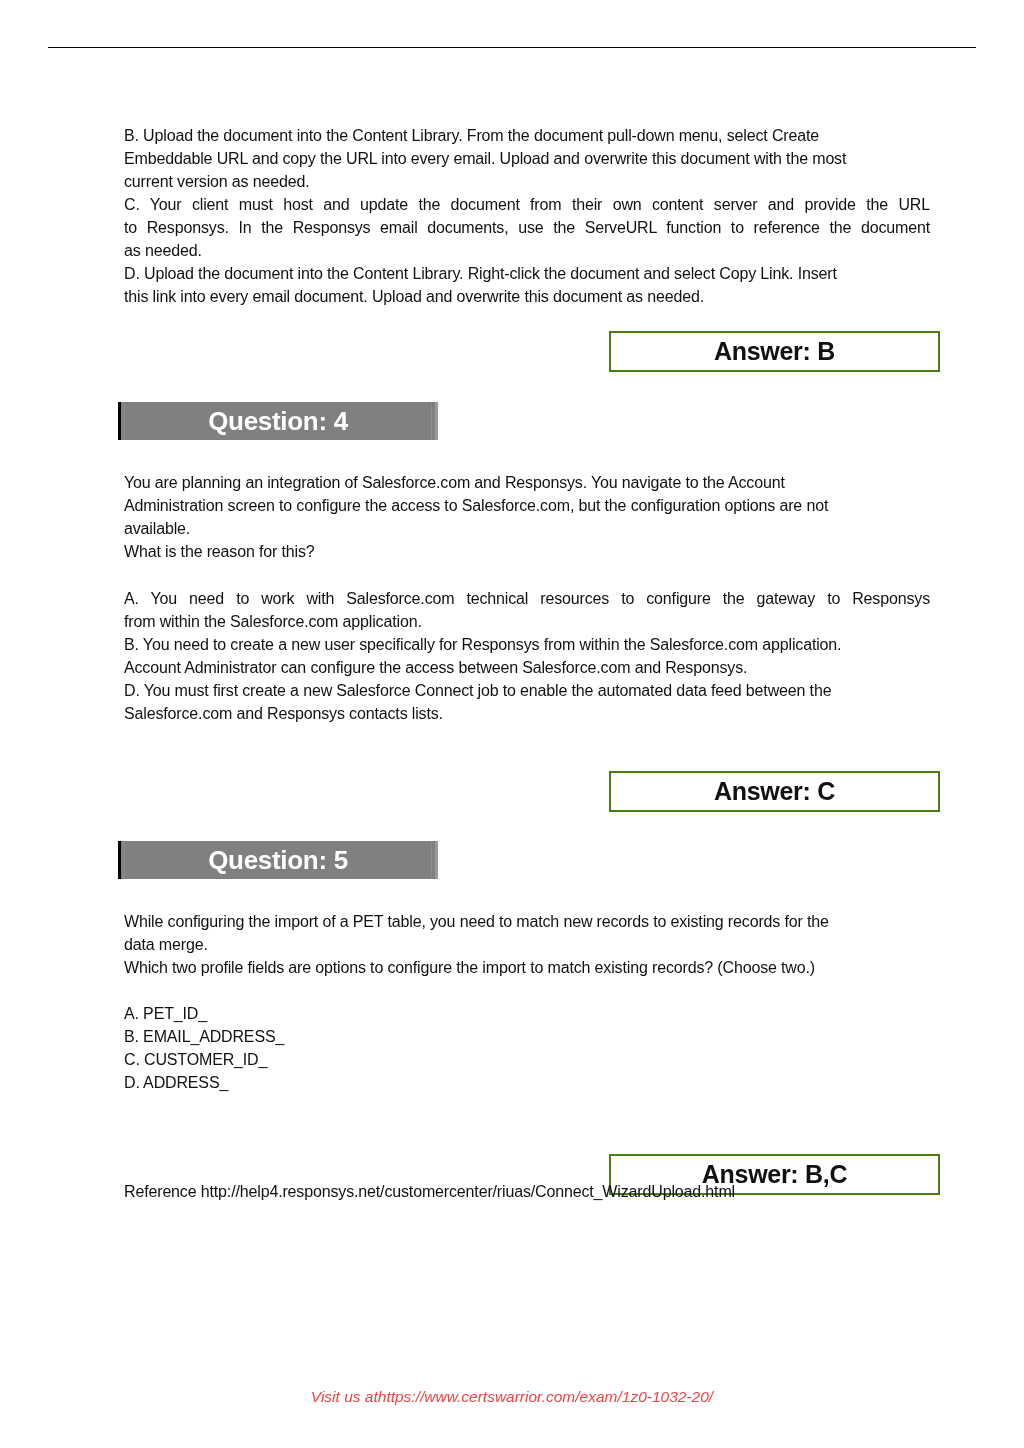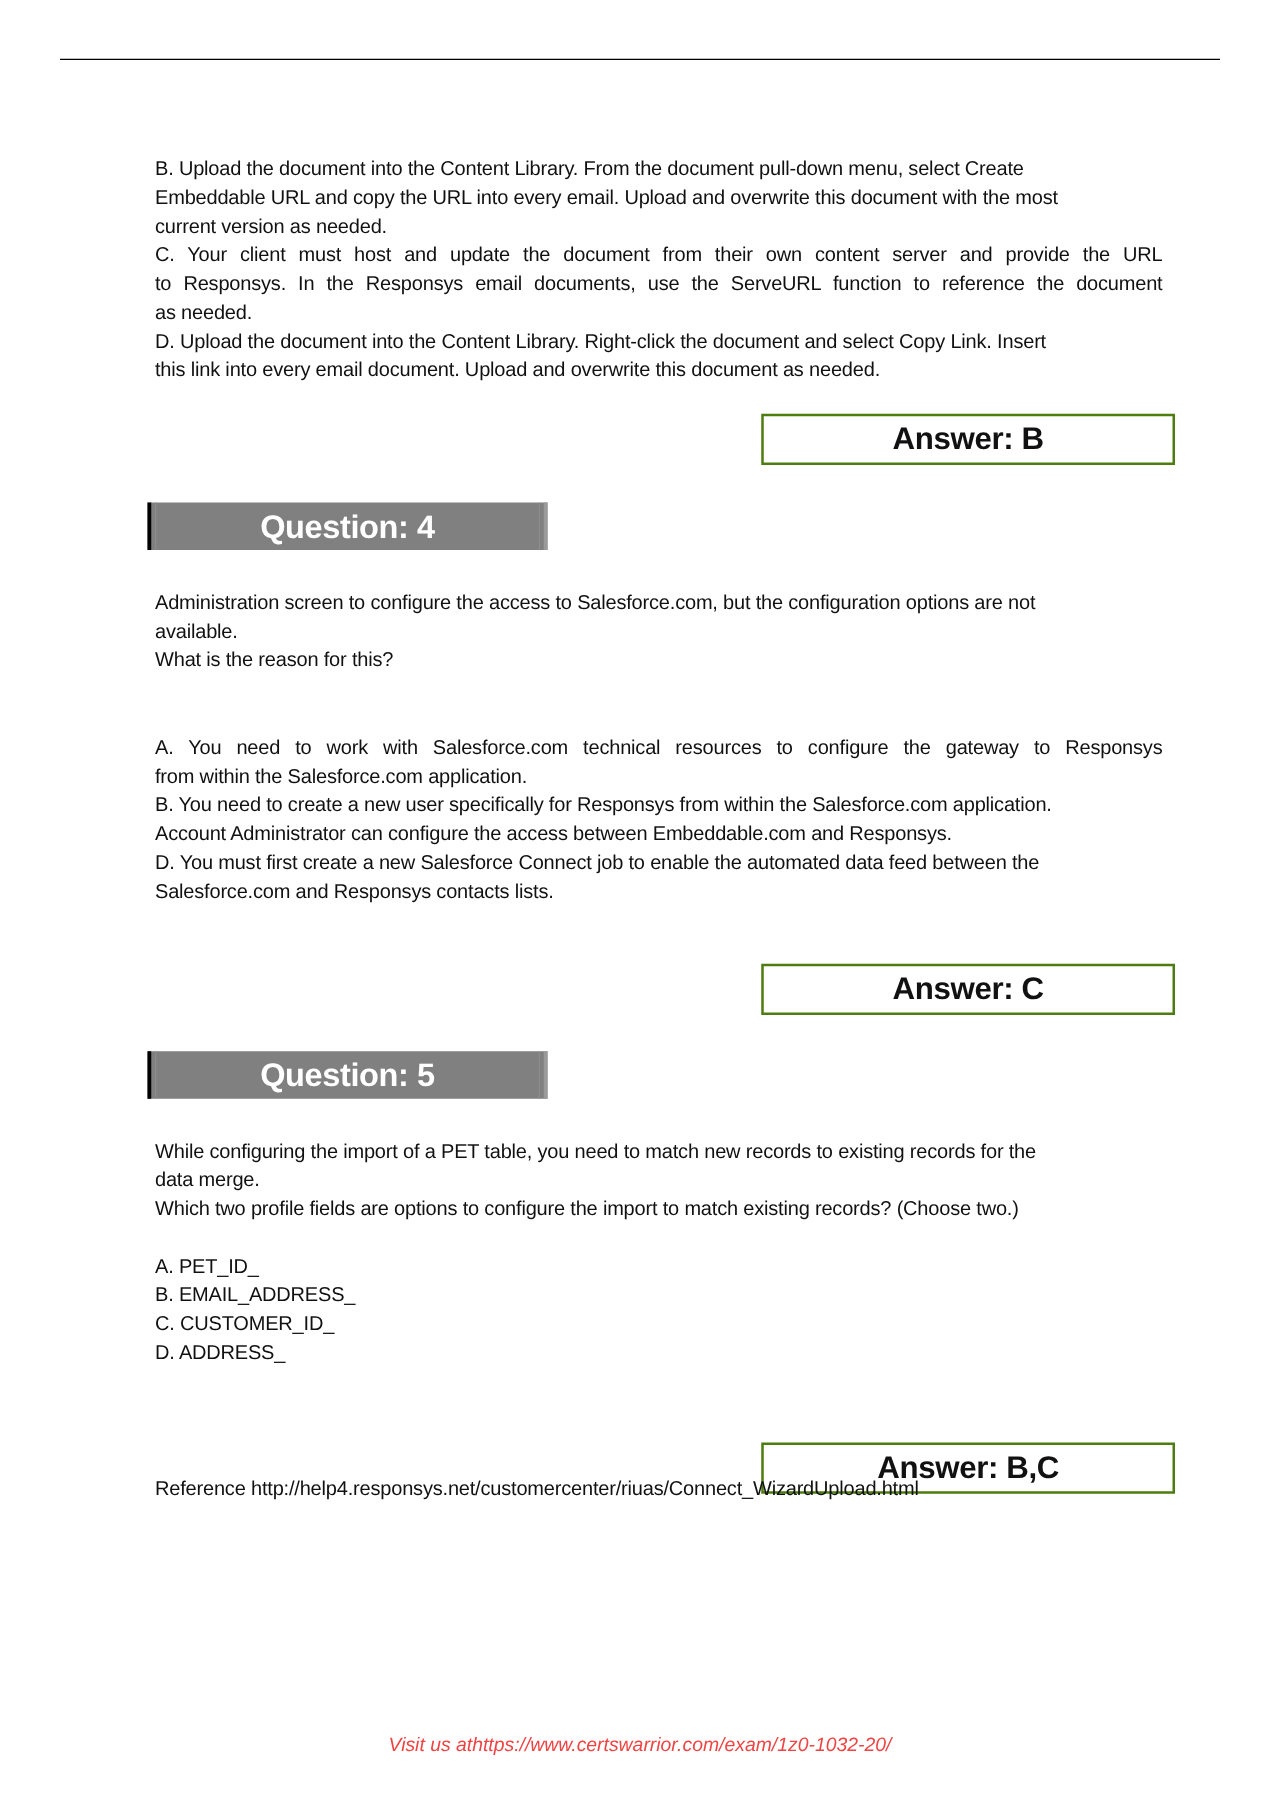--- a/index.html
+++ b/index.html
@@ -129,30 +129,31 @@
 
 <div class="answer-box" style="top:331px;">
   <span class="answer-text">Answer: B</span>
 </div>
 
 <div class="question-box" style="top:402px;">
   <span class="question-text">Question: 4</span>
 </div>
 
 <div class="para" style="top:471px;">
+  <span class="line">You are planning an integration of Salesforce.com and Responsys. You navigate to the Account</span>
   <span class="line">Administration screen to configure the access to Salesforce.com, but the configuration options are not</span>
   <span class="line">available.</span>
   <span class="line">What is the reason for this?</span>
 </div>
 
 <div class="para" style="top:587px;">
   <span class="line justify">A. You need to work with Salesforce.com technical resources to configure the gateway to Responsys</span>
   <span class="line">from within the Salesforce.com application.</span>
   <span class="line">B. You need to create a new user specifically for Responsys from within the Salesforce.com application.</span>
-  <span class="line">Account Administrator can configure the access between Embeddable.com and Responsys.</span>
+  <span class="line">Account Administrator can configure the access between Salesforce.com and Responsys.</span>
   <span class="line">D. You must first create a new Salesforce Connect job to enable the automated data feed between the</span>
   <span class="line">Salesforce.com and Responsys contacts lists.</span>
 </div>
 
 <div class="answer-box" style="top:771px;">
   <span class="answer-text">Answer: C</span>
 </div>
 
 <div class="question-box" style="top:841px;">
   <span class="question-text">Question: 5</span>

